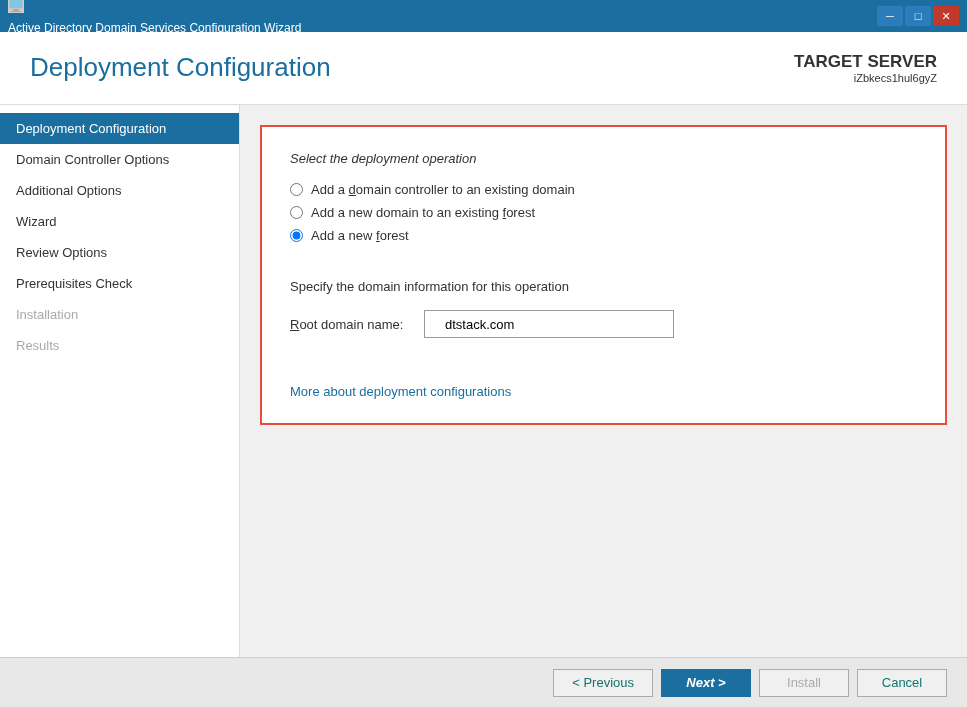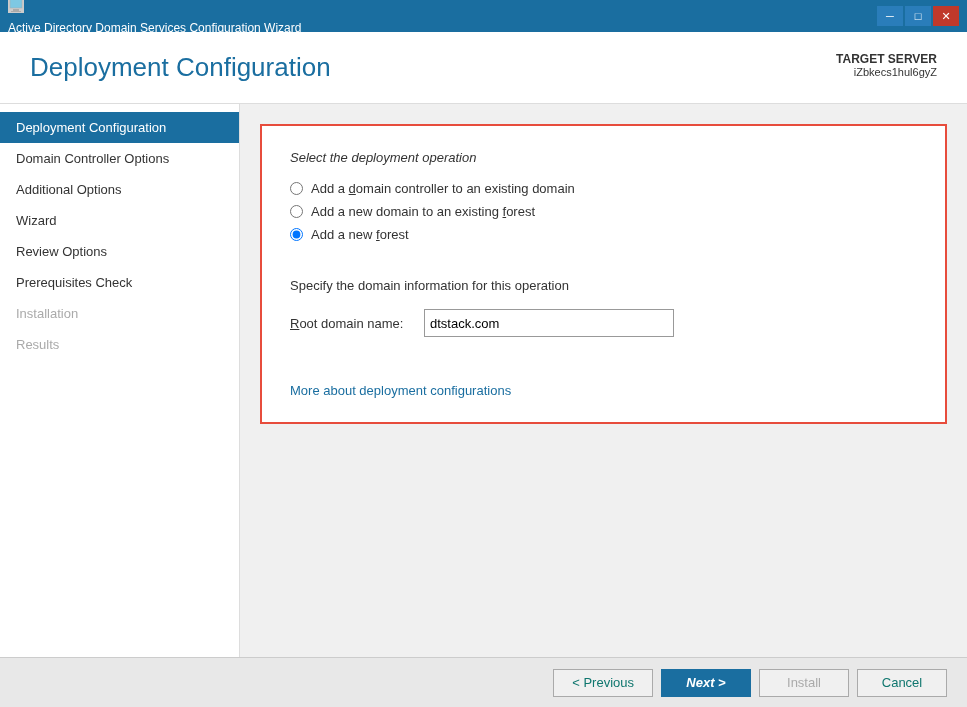--- a/index.html
+++ b/index.html
@@ -98,21 +98,21 @@
     }
 
     .target-server {
       text-align: right;
       font-size: 11px;
     }
 
     .target-server-label {
       font-weight: bold;
       color: #333;
-      font-size: 12px;
+      font-size: 17px;
     }
 
     .target-server-name {
       color: #333;
       font-size: 11px;
     }
 
     .main-content {
       display: flex;
       flex: 1;
@@ -207,21 +207,21 @@
     .domain-name-label {
       font-size: 13px;
       color: #333;
       min-width: 130px;
     }
 
     .domain-name-input {
       width: 250px;
       height: 28px;
       border: 1px solid #999;
-      padding: 0 5px;
+      padding: 0 20px;
       font-size: 13px;
       outline: none;
     }
 
     .link-area {
       margin-top: 30px;
       padding: 16px 0 0 0;
     }
 
     .help-link {

